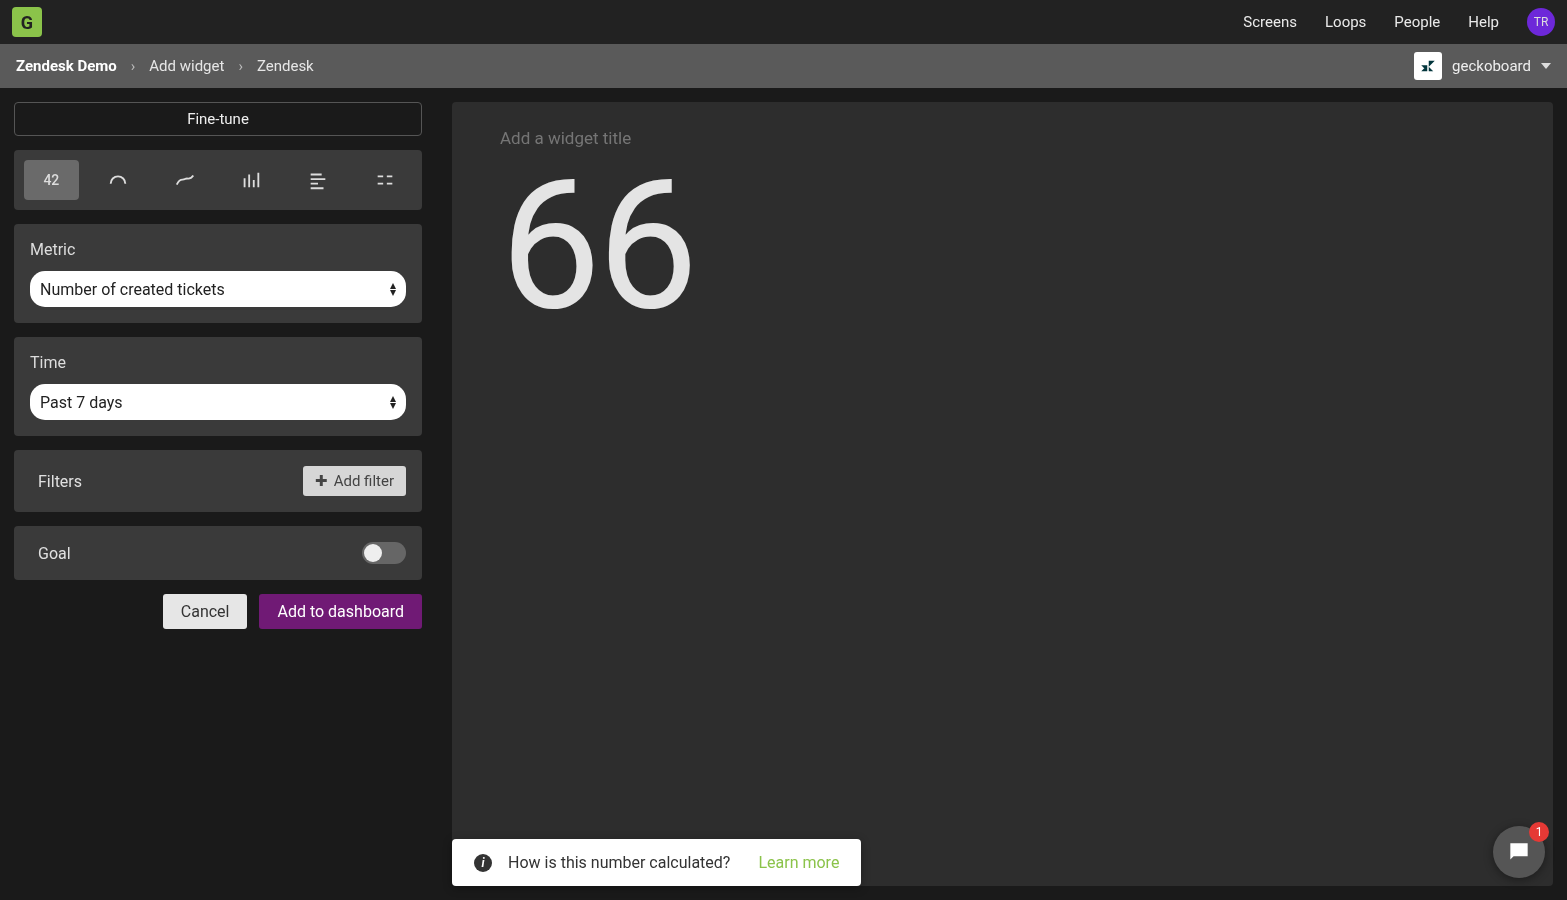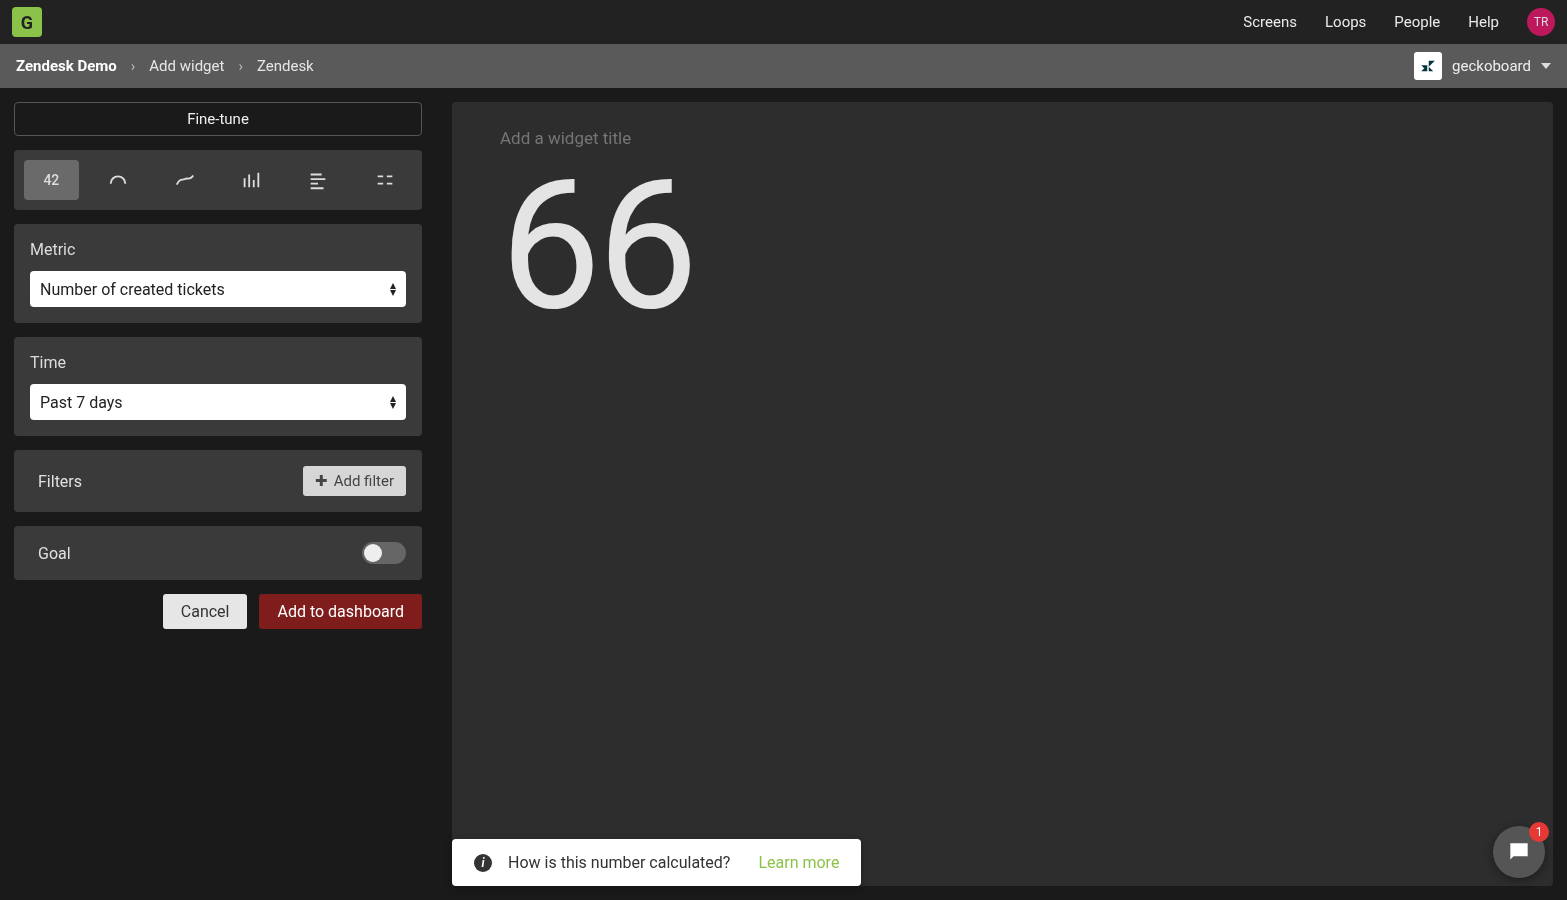--- a/index.html
+++ b/index.html
@@ -4,21 +4,21 @@
 <style>
   * { margin:0; padding:0; box-sizing:border-box; font-family:-apple-system,BlinkMacSystemFont,"Segoe UI",Roboto,Helvetica,Arial,sans-serif; }
   body { background:#1a1a1a; color:#e0e0e0; width:1567px; height:900px; overflow:hidden; position:relative; }
 
   
   .topbar { height:44px; background:#222222; display:flex; align-items:center; padding:0 12px; justify-content:space-between; }
   .topbar-left { display:flex; align-items:center; gap:10px; }
   .logo { width:30px; height:30px; background:#8bc34a; border-radius:4px; display:flex; align-items:center; justify-content:center; color:#222; font-weight:700; font-size:18px; }
   .topbar-right { display:flex; align-items:center; gap:28px; }
   .nav-link { color:#eaeaea; font-size:15px; cursor:pointer; }
-  .avatar { width:28px; height:28px; border-radius:50%; background:#be185d; display:flex; align-items:center; justify-content:center; font-size:12px; color:#ddd; }
+  .avatar { width:28px; height:28px; border-radius:50%; background:#6d28d9; display:flex; align-items:center; justify-content:center; font-size:12px; color:#ddd; }
 
   
   .breadcrumb-bar { height:44px; background:#5a5a5a; display:flex; align-items:center; justify-content:space-between; padding:16px 16px; }
   .breadcrumb { display:flex; align-items:center; gap:14px; font-size:15px; color:#e6e6e6; }
   .breadcrumb .sep { color:#bbb; }
   .breadcrumb .strong { font-weight:700; color:#fff; }
   .account { display:flex; align-items:center; gap:10px; font-size:15px; color:#eee; }
   .account-icon { width:28px; height:28px; background:#fff; border-radius:3px; display:flex; align-items:center; justify-content:center; }
   .caret { width:0; height:0; border-left:5px solid transparent; border-right:5px solid transparent; border-top:6px solid #ddd; }
 
@@ -36,33 +36,33 @@
   
   .viz-row { background:#3a3a3a; border-radius:4px; padding:10px; display:flex; gap:12px; align-items:center; }
   .viz-btn { width:56px; height:40px; border-radius:4px; display:flex; align-items:center; justify-content:center; cursor:pointer; color:#ddd; }
   .viz-btn.active { background:#6a6a6a; font-size:14px; font-weight:500; }
   .viz-btn svg { stroke:#ddd; }
 
   
   .panel { background:#3a3a3a; border-radius:4px; padding:16px; }
   .panel-label { font-size:16px; color:#ddd; margin-bottom:12px; display:block; }
   .select-wrap { position:relative; width:100%; }
-  .select { width:100%; height:36px; background:#fff; color:#222; border:none; border-radius:4px; padding:0 18px 0 10px; font-size:16px; appearance:none; cursor:pointer; }
+  .select { width:100%; height:36px; background:#fff; color:#222; border:none; border-radius:15px; padding:0 18px 0 10px; font-size:16px; appearance:none; cursor:pointer; }
   .select-caret { position:absolute; right:10px; top:50%; transform:translateY(-50%); pointer-events:none; color:#222; font-size:12px; display:flex; flex-direction:column; line-height:7px; }
 
   .panel-row { display:flex; align-items:center; justify-content:space-between;padding-left:24px; }
   .add-filter-btn { background:#d6d6d6; color:#444; border:none; border-radius:3px; padding:6px 12px; font-size:15px; cursor:pointer; display:flex; align-items:center; gap:6px; }
 
   .toggle { width:44px; height:22px; background:#666; border-radius:11px; position:relative; cursor:pointer; }
   .toggle-knob { width:18px; height:18px; background:#eee; border-radius:50%; position:absolute; top:2px; left:2px; }
 
   
   .actions { display:flex; justify-content:flex-end; gap:12px; }
   .btn-cancel { background:#e6e6e6; color:#333; border:none; border-radius:3px; padding:1px 18px; font-size:16px; cursor:pointer; }
-  .btn-primary { background:#7f1d1d; color:#fff; border:none; border-radius:3px; padding:8px 18px; font-size:16px; cursor:pointer; }
+  .btn-primary { background:#701a75; color:#fff; border:none; border-radius:3px; padding:8px 18px; font-size:16px; cursor:pointer; }
 
   
   .preview { flex:1; background:#2d2d2d; border-radius:4px; padding:26px 48px; position:relative; overflow:hidden; }
   .preview-title-input { background:transparent; border:none; color:#888; font-size:17px; width:100%; outline:none; }
   .big-number { font-size:180px; font-weight:400; color:#e4e4e4; line-height:1; margin-top:8px; letter-spacing:-4px; }
 
   
   .callout { position:absolute; bottom:14px; left:452px; background:#fff; border-radius:4px; padding:14px 22px; display:flex; align-items:center; gap:16px; box-shadow:0 2px 10px rgba(0,0,0,.3); }
   .callout-text { color:#333; font-size:16px; }
   .callout-link { color:#8bc34a; font-size:16px; cursor:pointer; margin-left:12px; }

